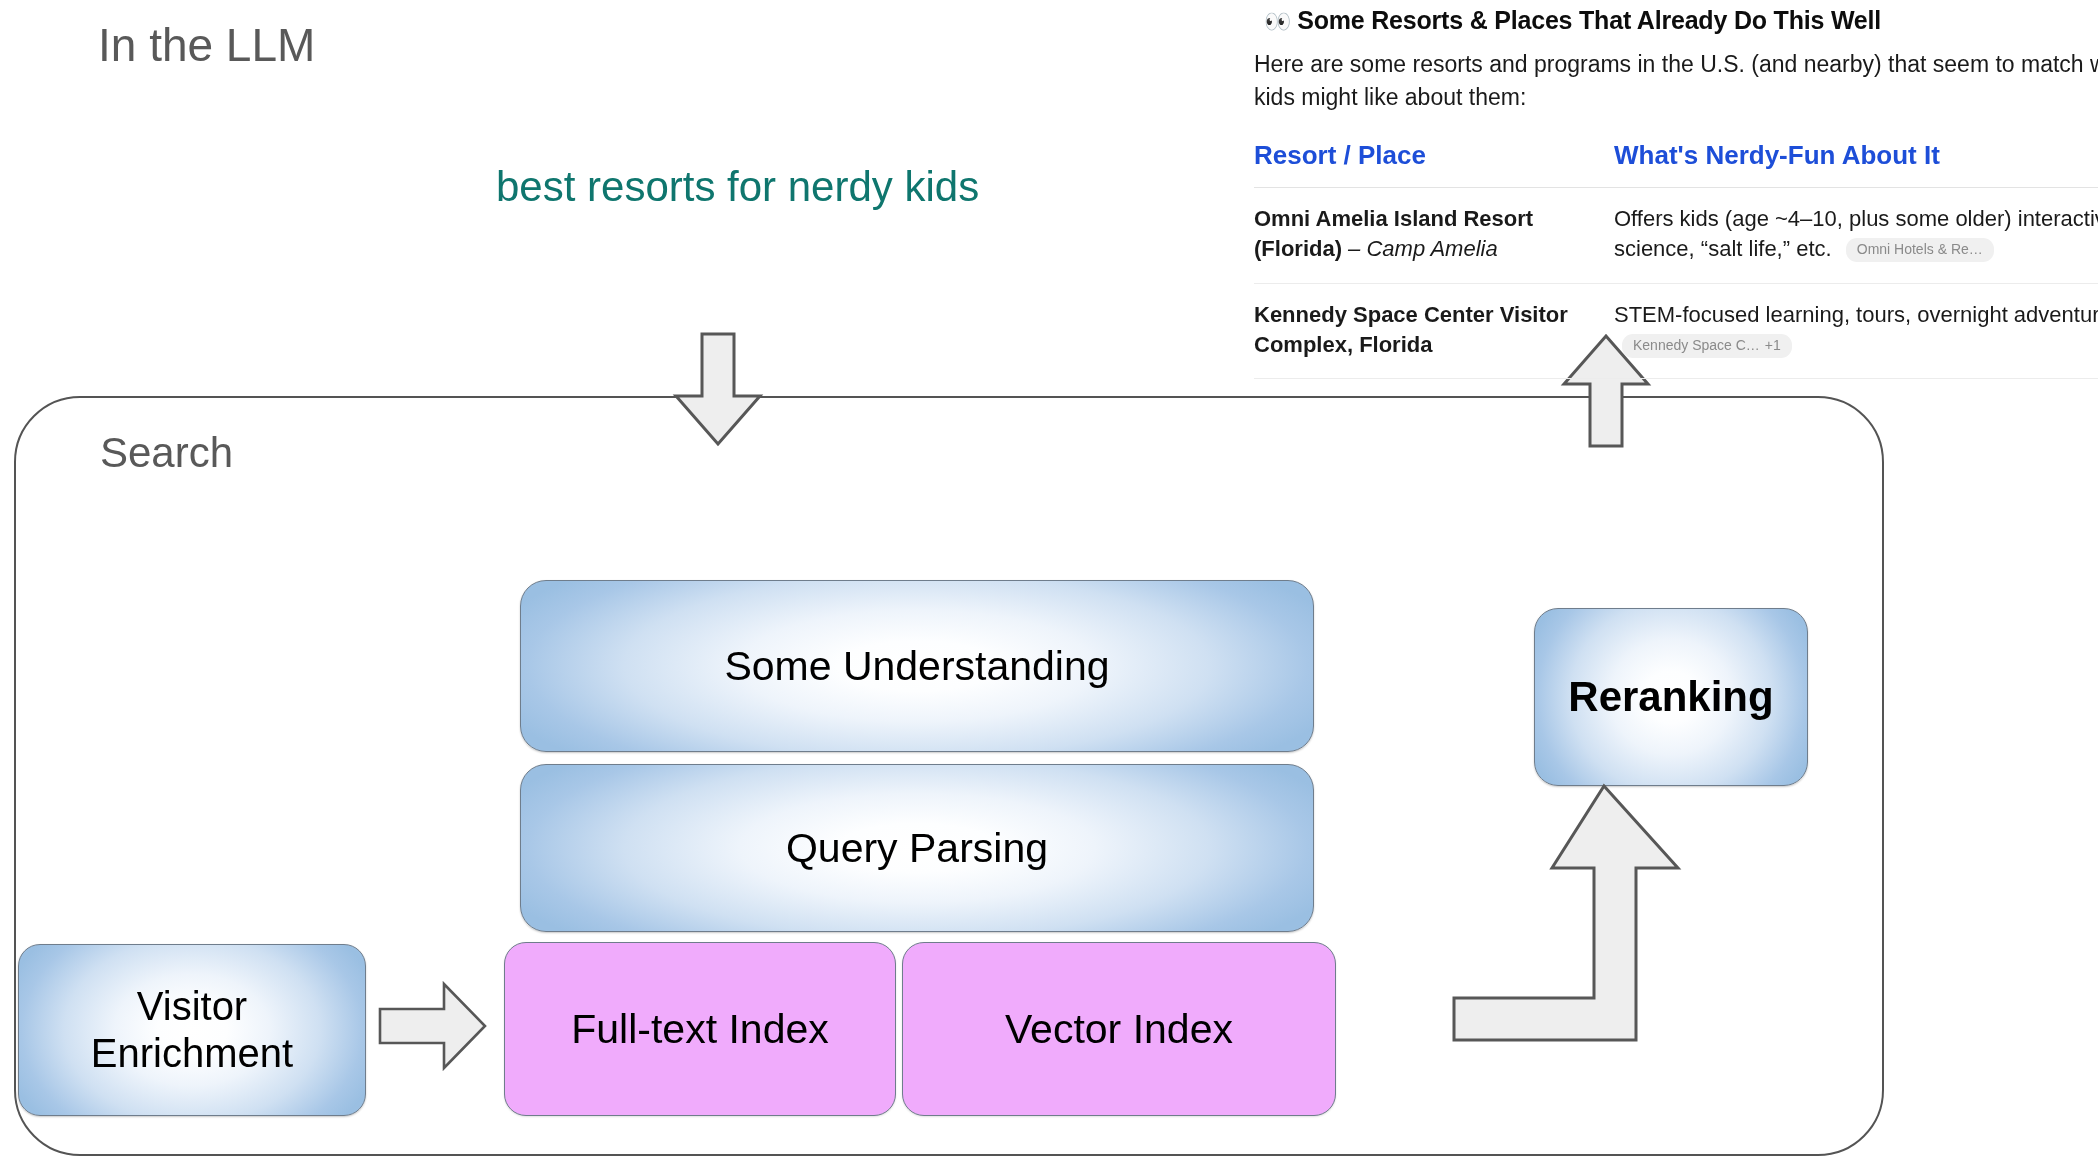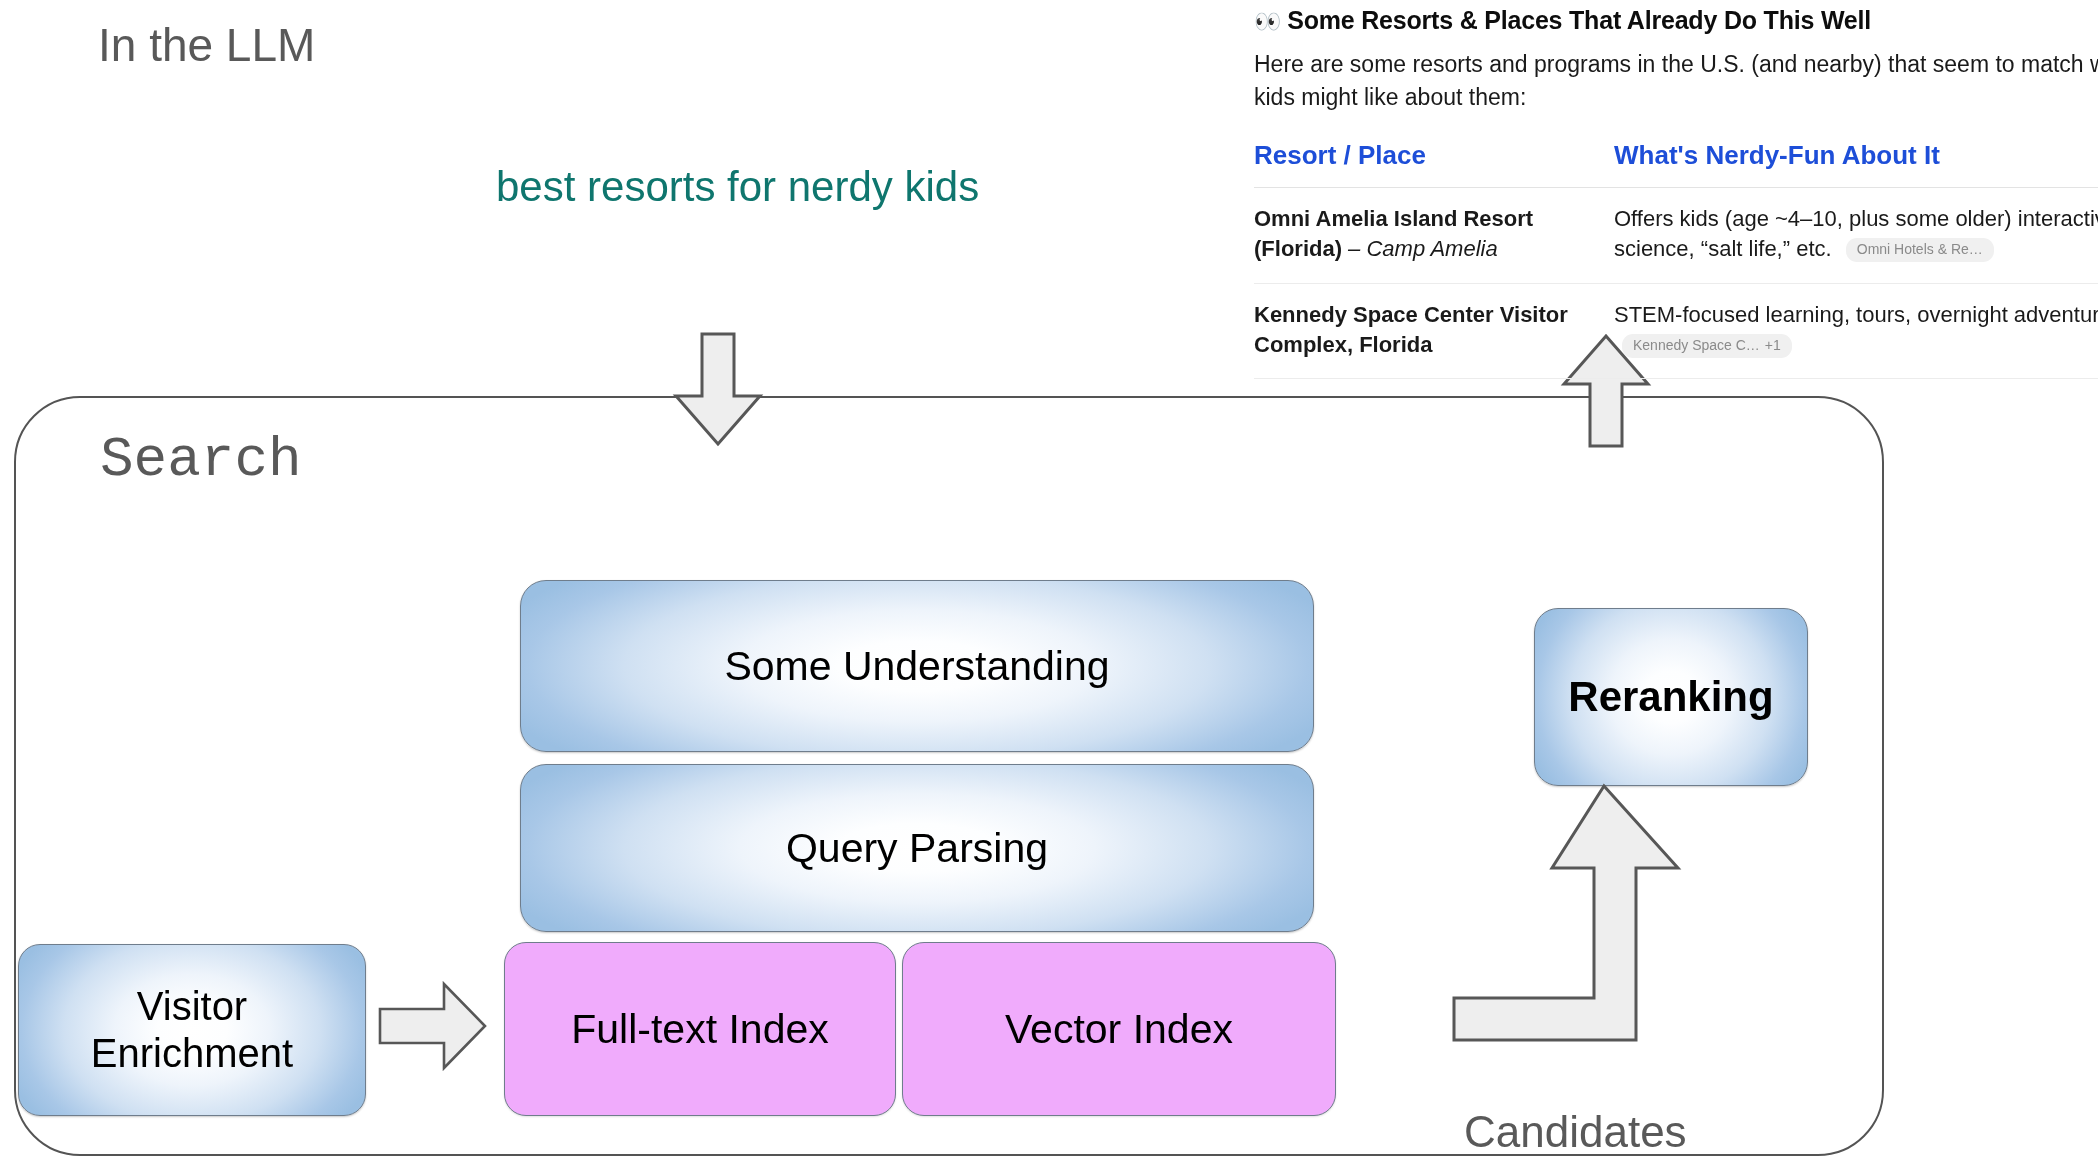--- a/index.html
+++ b/index.html
@@ -36,22 +36,21 @@
   }
   #query-text {
     left: 496px;
     top: 164px;
     font-size: 42px;
     color: #0f766e;
   }
   #search-label {
     left: 100px;
     top: 430px;
-    font-size: 56px;
-    font-family: Liberation Mono, monospace;
+    font-size: 42px;
   }
   #candidates-label {
     left: 1464px;
     top: 1108px;
     font-size: 44px;
     color: #595959;
   }
 
   
   #search-container {
@@ -156,21 +155,21 @@
     top: 0px;
     width: 844px;
     height: 380px;
     overflow: hidden;
     background: transparent;
     font-family: "Liberation Sans", sans-serif;
     color: #0d0d0d;
   }
   #answer-heading {
     position: absolute;
-    left: 0px;
+    left: 10px;
     top: 6px;
     font-size: 25px;
     font-weight: 700;
     letter-spacing: -0.2px;
     white-space: nowrap;
     color: #0d0d0d;
   }
   #answer-heading .eyes-icon {
     font-size: 22px;
     margin-right: 6px;
@@ -245,21 +244,20 @@
 <div id="stage">
 
   <div class="slide-label" id="in-the-llm-label">In the LLM</div>
 
   <div class="slide-label" id="query-text">best resorts for nerdy kids</div>
 
   <div id="search-container"></div>
 
   <div class="slide-label" id="search-label">Search</div>
 
-  <div class="slide-label" id="candidates-label">Candidates</div>
 
   <div class="node grad" id="node-query-understanding">Some Understanding</div>
 
   <div class="node grad" id="node-query-parsing">Query Parsing</div>
 
   <div class="node flat" id="node-fulltext-index">Full-text Index</div>
 
   <div class="node flat" id="node-vector-index">Vector Index</div>
 
   <div class="node grad" id="node-document-enrichment" style="white-space: pre-line;">Visitor

